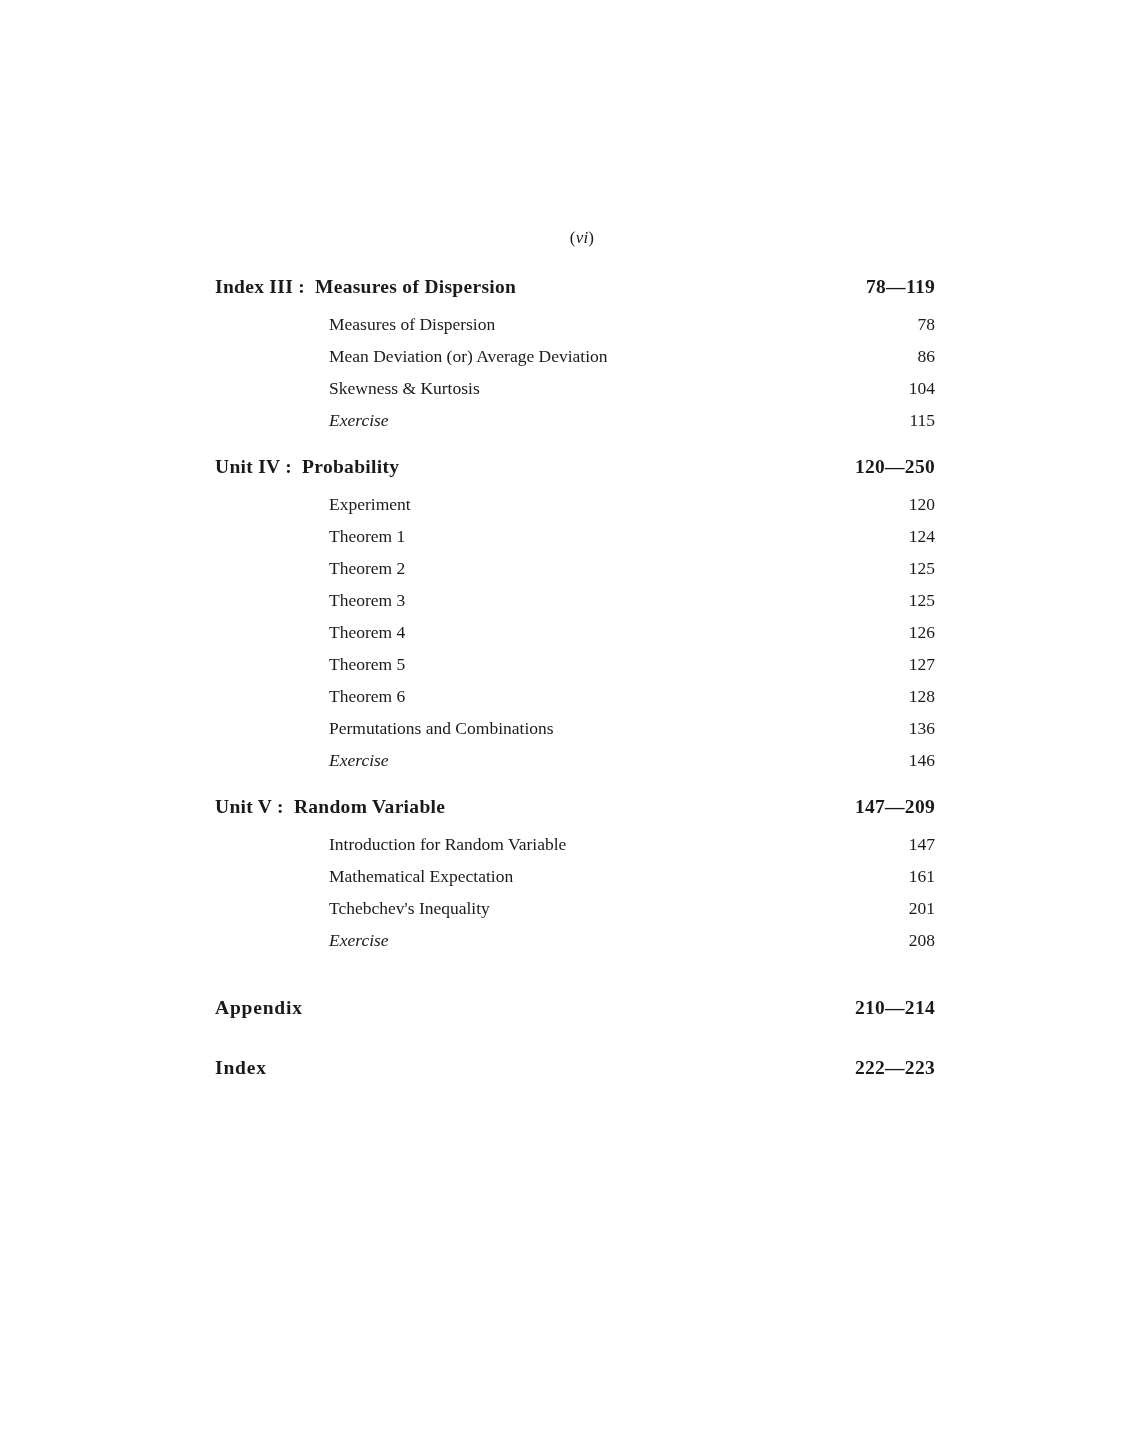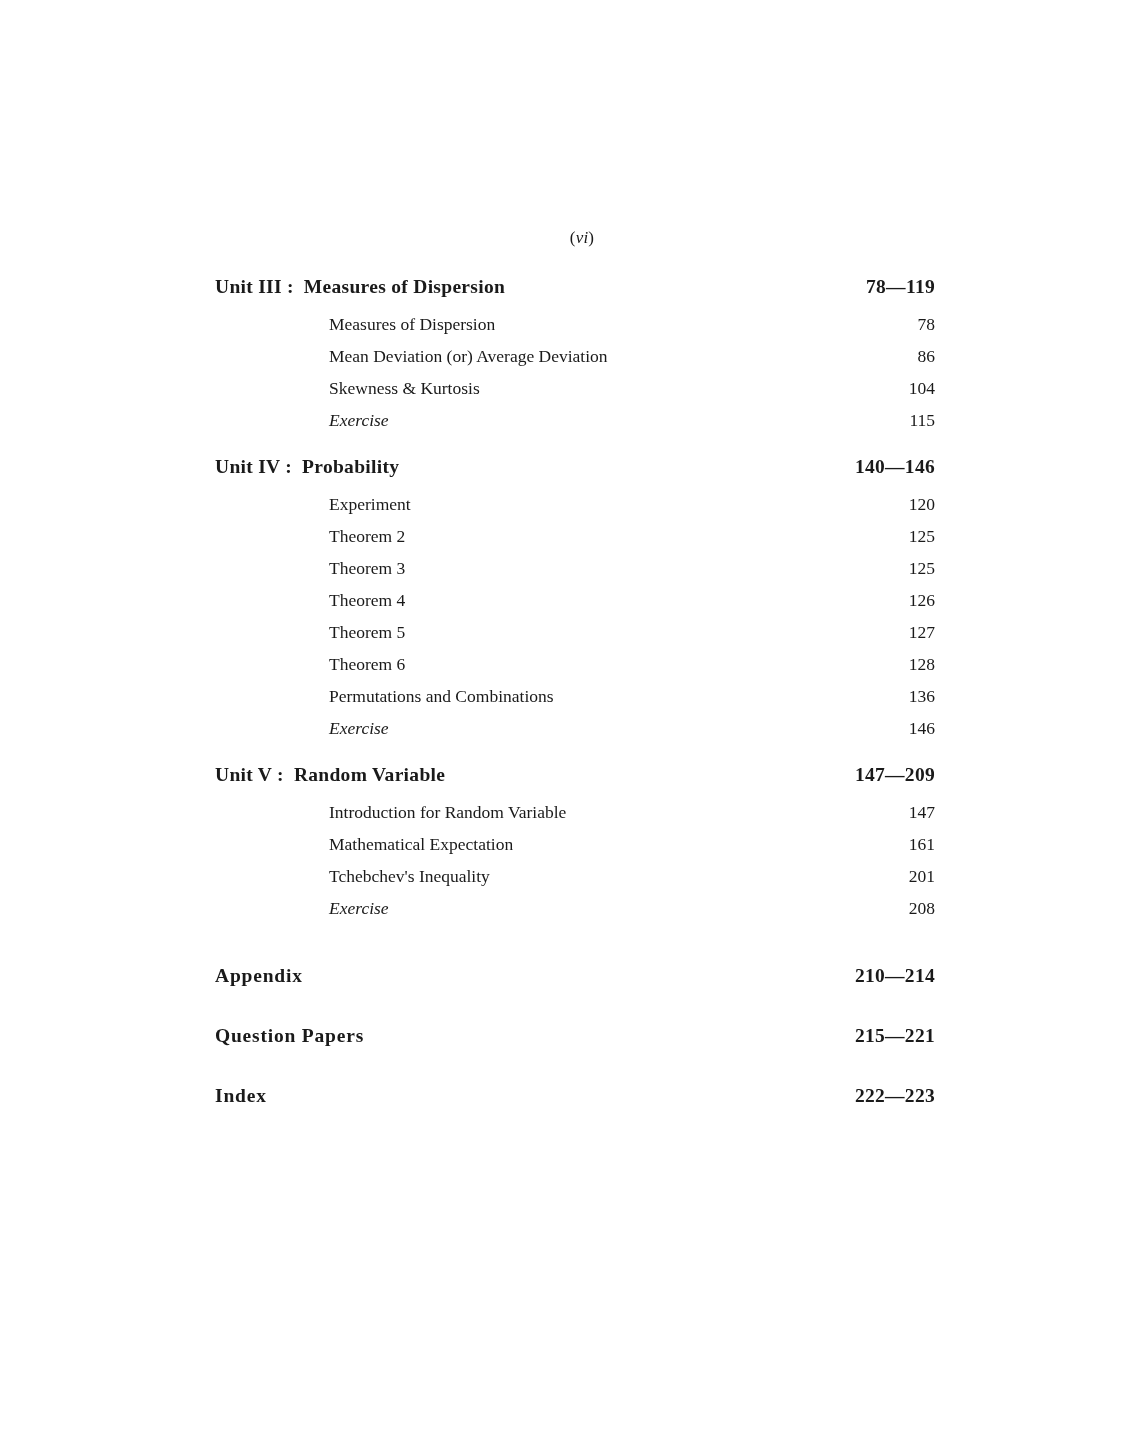--- a/index.html
+++ b/index.html
@@ -120,21 +120,21 @@
 <div class="page">
 
   <div class="page-folio">
     <span>(</span><span class="roman">vi</span><span>)</span>
   </div>
 
   <div class="toc">
 
     <div class="unit-block">
       <div class="unit-row">
-        <span class="unit-label">Unit III :</span>
+        <span class="unit-label">Index III :</span>
         <span class="unit-title">Measures of Dispersion</span>
         <span class="spacer"></span>
         <span class="unit-pages">78—119</span>
       </div>
       <div class="entry-row">
         <span class="entry-title">Measures of Dispersion</span>
         <span class="spacer"></span>
         <span class="entry-page">78</span>
       </div>
       <div class="entry-row">
@@ -154,26 +154,31 @@
       </div>
     </div>
 
     <div class="gap"></div>
 
     <div class="unit-block">
       <div class="unit-row">
         <span class="unit-label">Unit IV :</span>
         <span class="unit-title">Probability</span>
         <span class="spacer"></span>
-        <span class="unit-pages">140—146</span>
+        <span class="unit-pages">120—250</span>
       </div>
       <div class="entry-row">
         <span class="entry-title">Experiment</span>
         <span class="spacer"></span>
         <span class="entry-page">120</span>
+      </div>
+      <div class="entry-row">
+        <span class="entry-title">Theorem 1</span>
+        <span class="spacer"></span>
+        <span class="entry-page">124</span>
       </div>
       <div class="entry-row">
         <span class="entry-title">Theorem 2</span>
         <span class="spacer"></span>
         <span class="entry-page">125</span>
       </div>
       <div class="entry-row">
         <span class="entry-title">Theorem 3</span>
         <span class="spacer"></span>
         <span class="entry-page">125</span>
@@ -237,24 +242,19 @@
     </div>
 
     <div class="gap"></div>
 
     <div class="tail-row">
       <span class="tail-title">Appendix</span>
       <span class="spacer"></span>
       <span class="tail-pages">210—214</span>
     </div>
     <div class="tail-row">
-      <span class="tail-title">Question Papers</span>
-      <span class="spacer"></span>
-      <span class="tail-pages">215—221</span>
-    </div>
-    <div class="tail-row">
       <span class="tail-title">Index</span>
       <span class="spacer"></span>
       <span class="tail-pages">222—223</span>
     </div>
 
   </div>
 </div>
 
 </body></html>

